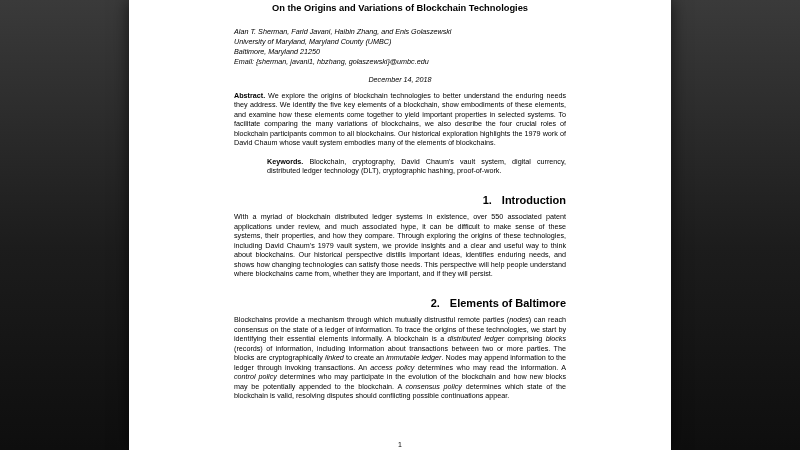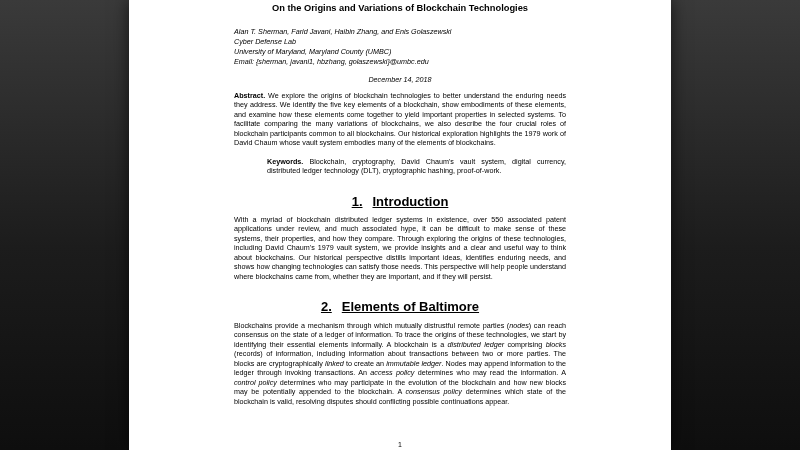--- a/index.html
+++ b/index.html
@@ -35,26 +35,25 @@
     text-align: center;
     margin-bottom: 13px;
     line-height: 1.2;
   }
   .authors { text-align: left; font-style: italic; line-height: 1.36; }
   .date { text-align: center; font-style: italic; margin-top: 9px; }
   p.para { margin-top: 6px; }
   p.keywords { margin-top: 9px; margin-left: 33px; }
   .bold { font-weight: bold; }
   h2.sec-heading {
-    font-size: 13px;
+    font-size: 11px;
     font-weight: bold;
-    text-align: center;
+    text-align: right;
     margin-top: 17px;
     margin-bottom: 5px;
-    text-decoration: underline;
   }
   h2.sec-heading .sec-num { margin-right: 10px; }
   p.sec-body { margin-top: 4px; }
   .pageno {
     position: absolute;
     bottom: 2px; left: 0;
     width: 100%;
     text-align: center;
     font-size: 7px;
     color: #000000;
@@ -64,22 +63,22 @@
 <body>
 
 <div class="viewport">
   <div class="page">
     <div class="content">
 
       <h1 class="title">On the Origins and Variations of Blockchain Technologies</h1>
 
       <div class="authors">
         <div>Alan T. Sherman, Farid Javani, Haibin Zhang, and Enis Golaszewski</div>
-        <div>Cyber Defense Lab</div>
         <div>University of Maryland, Maryland County (UMBC)</div>
+        <div>Baltimore, Maryland 21250</div>
         <div>Email: {sherman, javani1, hbzhang, golaszewski}@umbc.edu</div>
       </div>
 
       <div class="date">December 14, 2018</div>
 
       <p class="para"><span class="bold">Abstract.</span><span> We explore the origins of blockchain technologies to better understand the enduring needs they address. We identify the five key elements of a blockchain, show embodiments of these elements, and examine how these elements come together to yield important properties in selected systems. To facilitate comparing the many variations of blockchains, we also describe the four crucial roles of blockchain participants common to all blockchains. Our historical exploration highlights the 1979 work of David Chaum whose vault system embodies many of the elements of blockchains.</span></p>
 
       <p class="para keywords"><span class="bold">Keywords.</span><span> Blockchain, cryptography, David Chaum's vault system, digital currency, distributed ledger technology (DLT), cryptographic hashing, proof-of-work.</span></p>
 
       <div>

